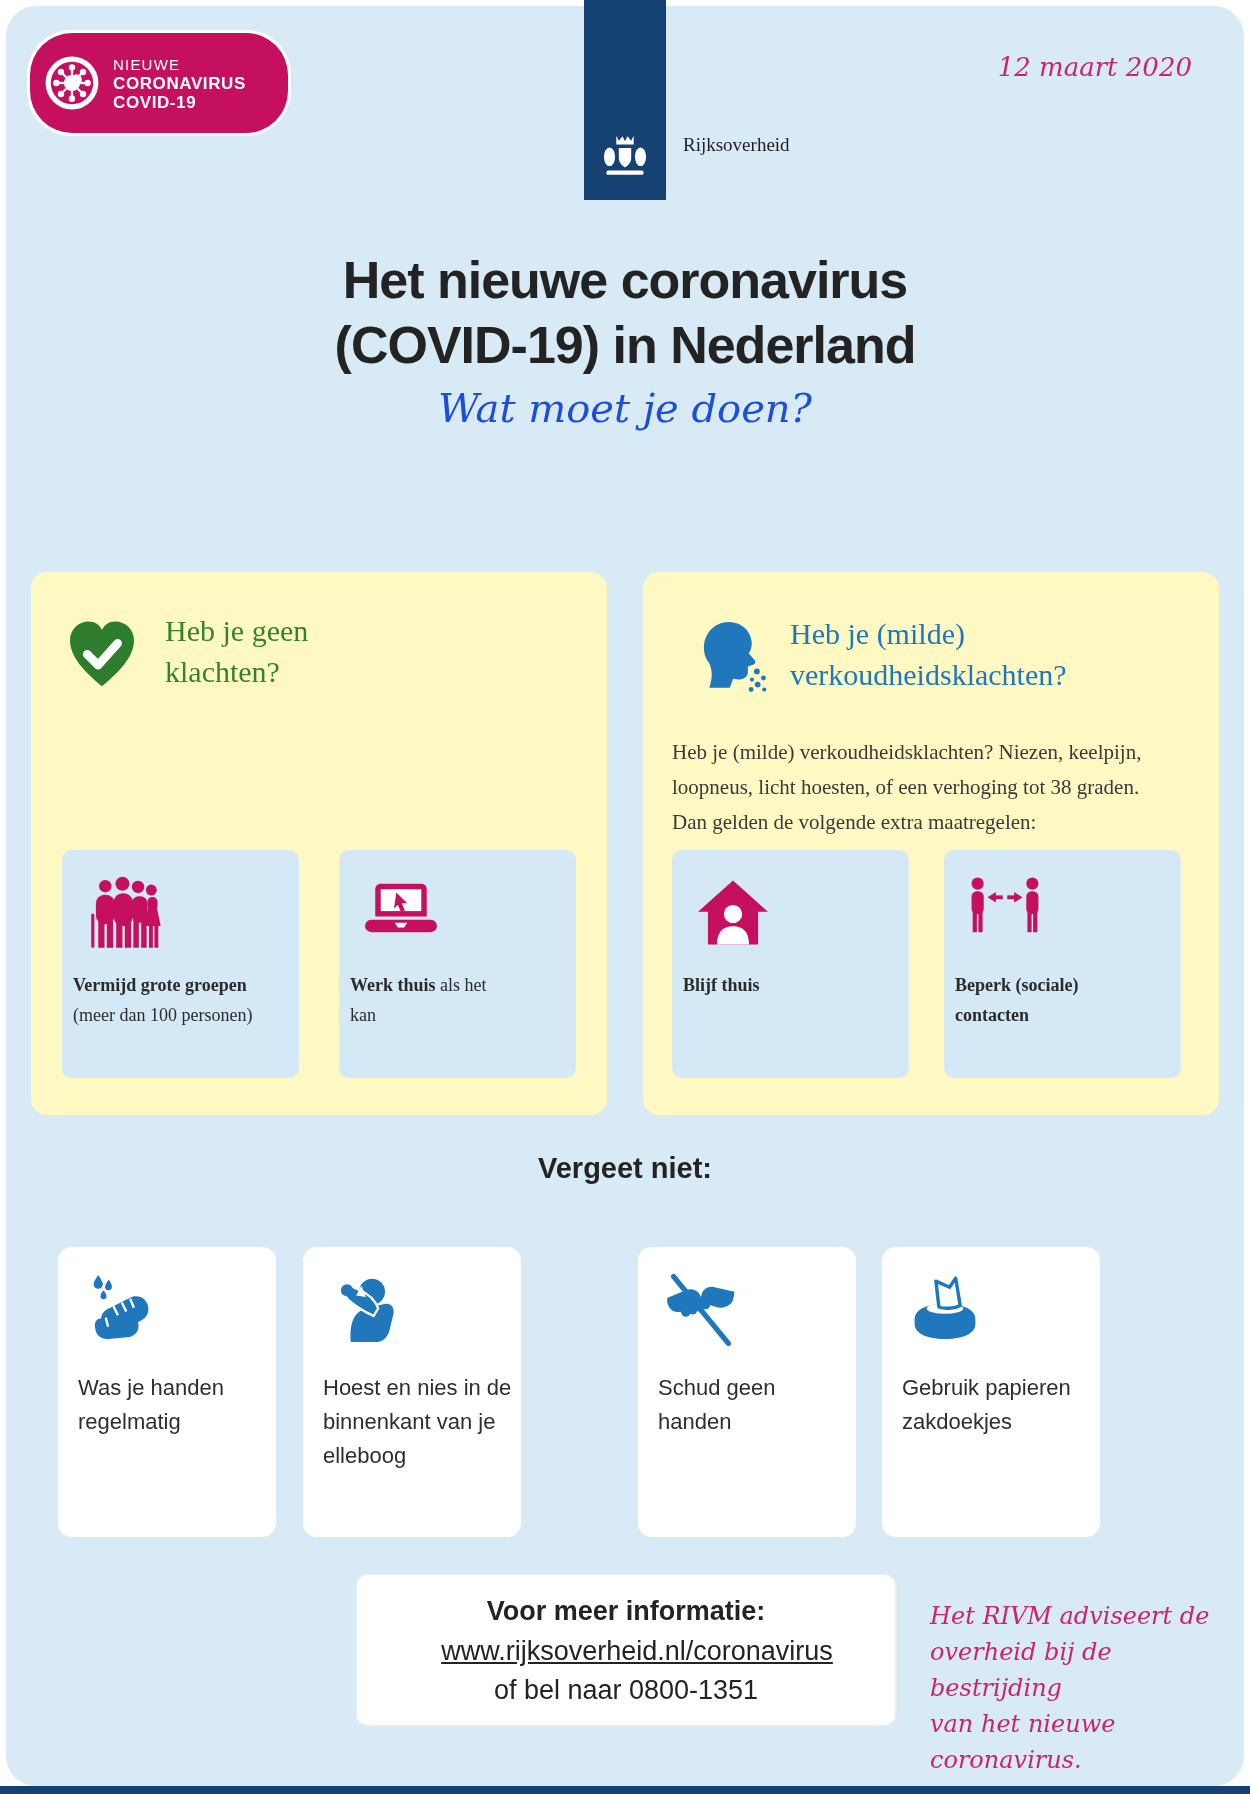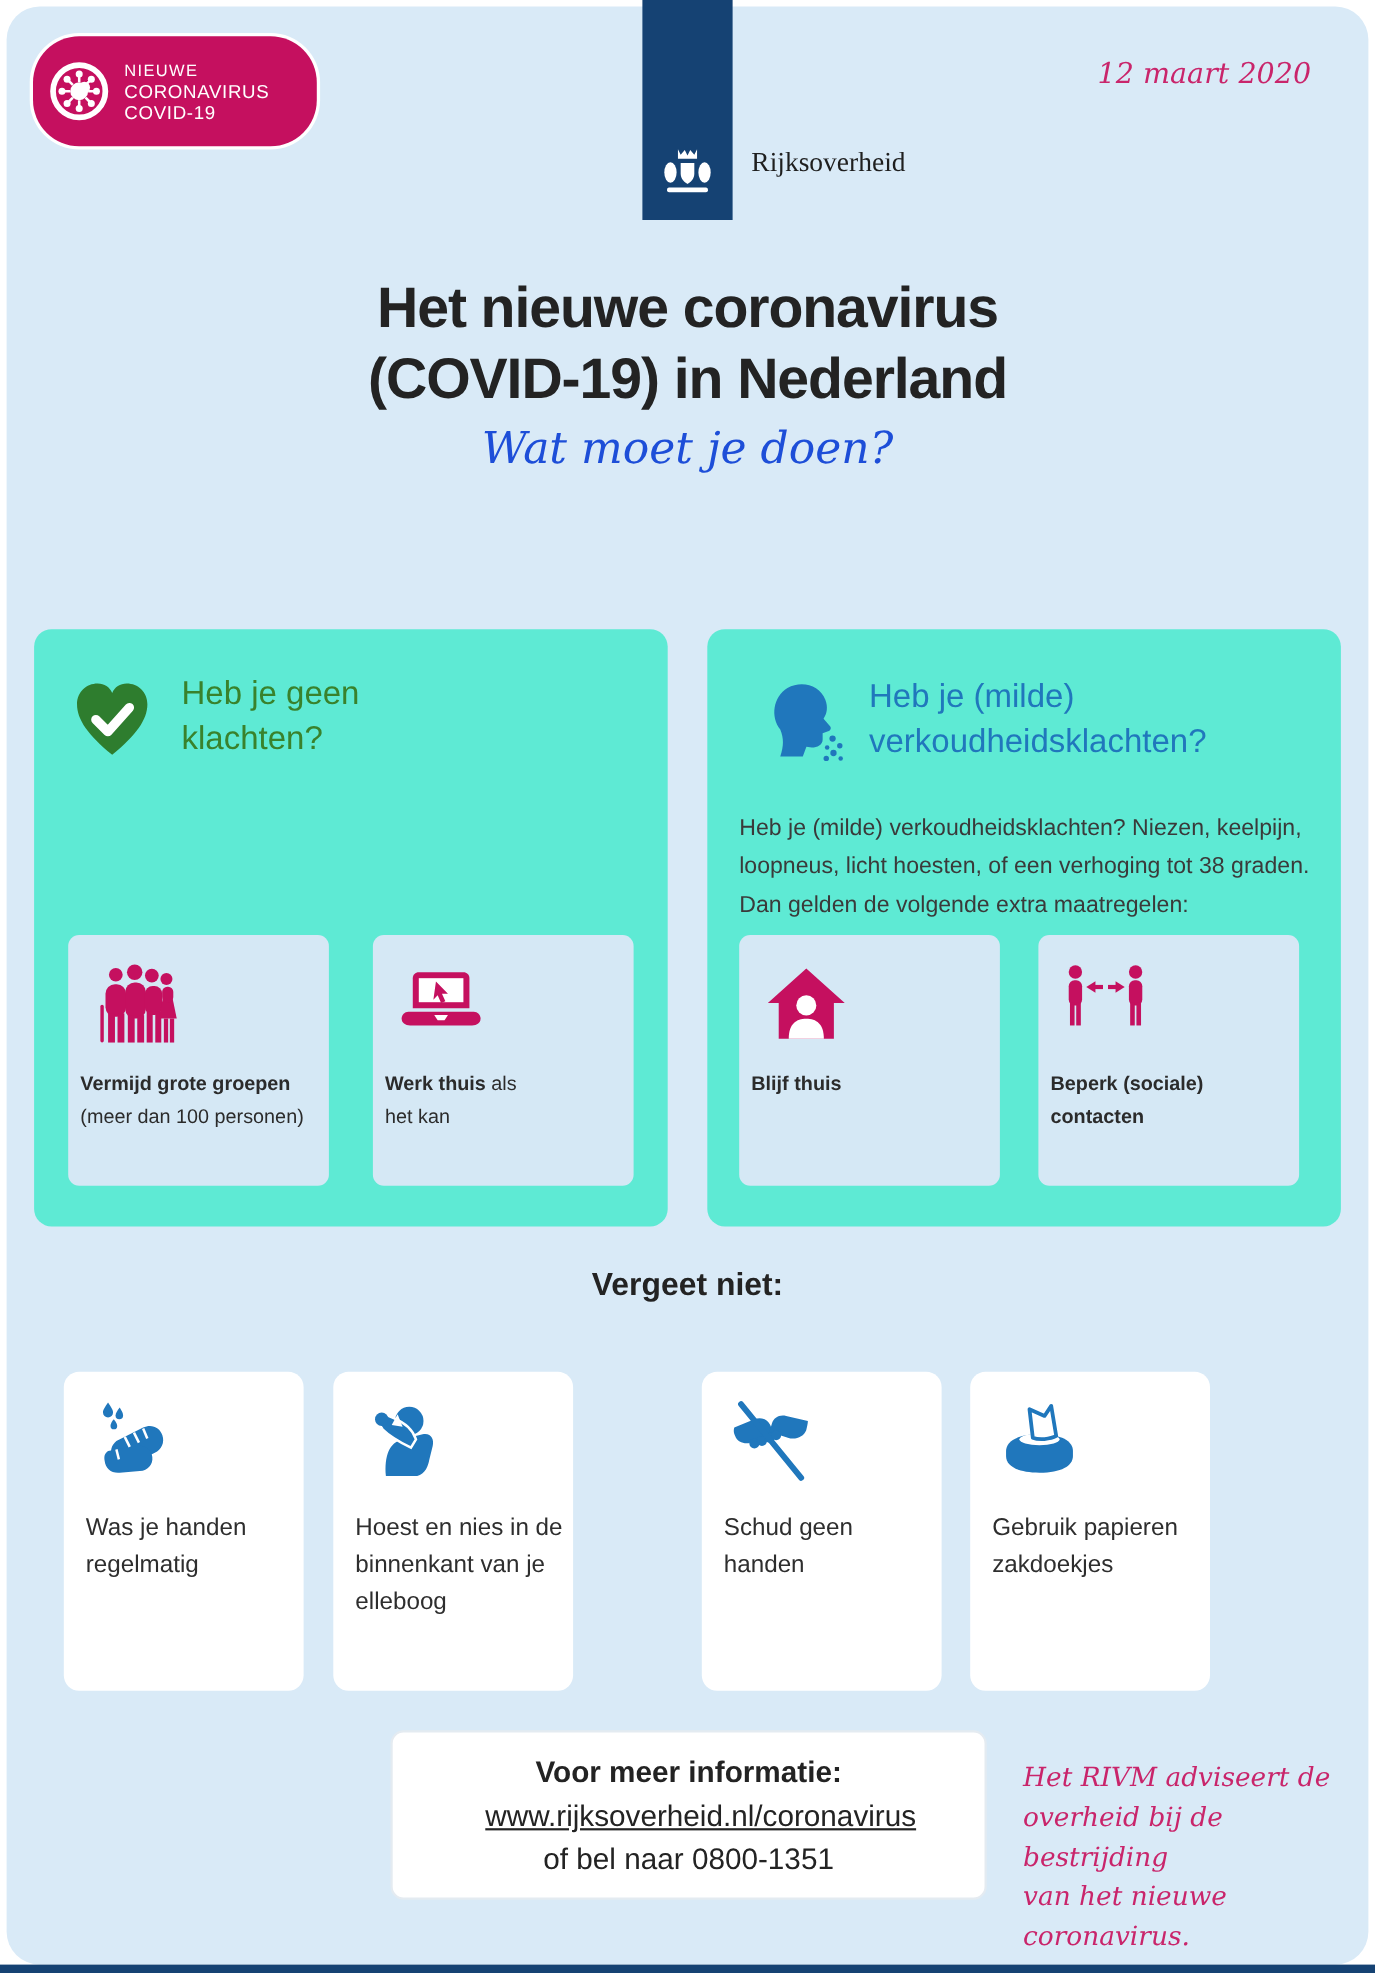--- a/index.html
+++ b/index.html
@@ -8,40 +8,40 @@
   .panel{position:absolute;left:6px;top:6px;width:1238px;height:1780px;
          background:#d9eaf7;border-radius:30px;}
   .bottom-bar{position:absolute;left:0;bottom:0;width:100%;height:8px;background:#154273;}
 
   
   .badge{position:absolute;left:30px;top:33px;width:258px;height:100px;background:#c5105f;
          border-radius:42px;box-shadow:0 0 0 3px #ffffff;display:flex;align-items:center;}
   .badge svg{margin-left:13px;flex:0 0 auto;}
   .badge-text{margin-left:12px;color:#ffffff;}
   .badge-l1{font-size:15px;letter-spacing:1.2px;line-height:19px;}
-  .badge-l2{font-size:17px;font-weight:normal;letter-spacing:0.6px;line-height:19px;}
+  .badge-l2{font-size:17px;font-weight:bold;letter-spacing:0.6px;line-height:19px;}
 
   
   .ribbon{position:absolute;left:584px;top:0;width:82px;height:200px;background:#154273;}
   .ribbon svg{position:absolute;left:50%;bottom:8px;transform:translateX(-50%);}
   .gov-name{position:absolute;left:683px;top:134px;font-family:"Liberation Serif",serif;
-            font-size:25px;color:#1f1f1f;}
+            font-size:19px;color:#1f1f1f;}
 
   .date{position:absolute;top:52px;right:58px;font-family:"DejaVu Serif",serif;
         font-style:italic;font-size:26px;color:#c9256b;}
 
   .title1,.title2{position:absolute;left:0;width:100%;text-align:center;font-size:52px;
         font-weight:bold;color:#232323;letter-spacing:-1px;}
   .title1{top:250px;}
   .title2{top:315px;}
   .subtitle{position:absolute;left:0;width:100%;top:385px;text-align:center;
         font-family:"DejaVu Serif",serif;font-style:italic;font-size:40px;color:#1d4ed8;}
 
   
-  .card{position:absolute;top:572px;width:576px;height:543px;background:#5eead4;border-radius:16px;}
+  .card{position:absolute;top:572px;width:576px;height:543px;background:#fef9c3;border-radius:16px;font-family:Liberation Serif, serif;}
   .card-left{left:31px;}
   .card-right{left:643px;}
   .card-icon{position:absolute;}
   .card-heading{position:absolute;font-size:30px;line-height:41px;white-space:pre-line;}
   .green{color:#39822c;}
   .blue{color:#2077bc;}
   .card-body{position:absolute;left:29px;top:163px;width:540px;font-size:21px;line-height:35px;
              color:#3a3a3a;white-space:pre-line;}
 
   

